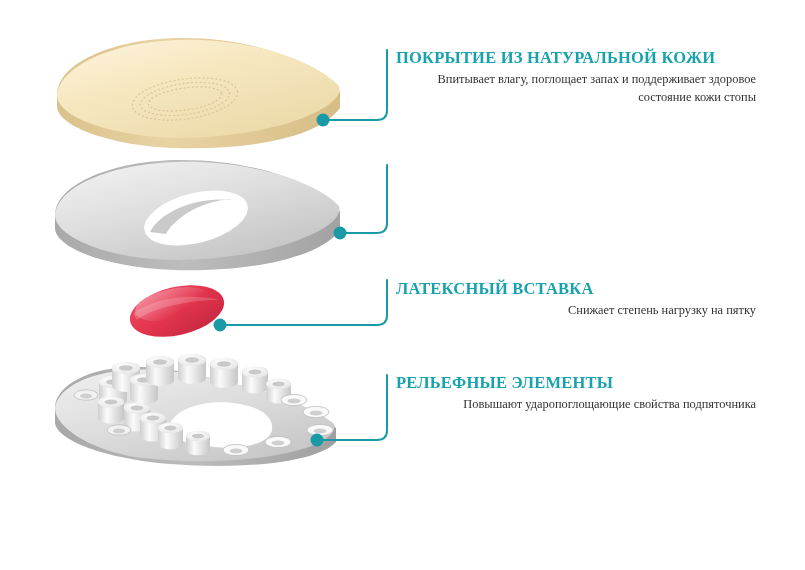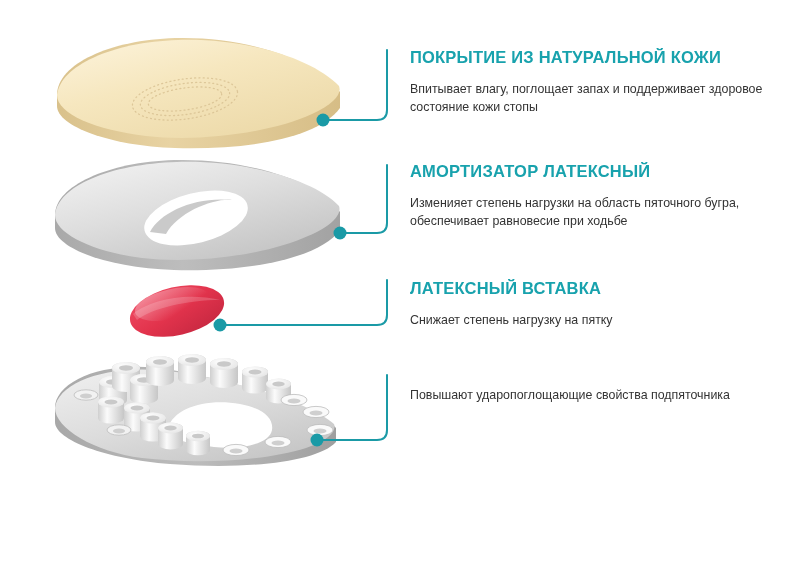--- a/index.html
+++ b/index.html
@@ -6,34 +6,35 @@
   body{
     width:805px;height:570px;
     background:#ffffff;
     font-family:"Liberation Sans", sans-serif;
     overflow:hidden;
     position:relative;
   }
   #stage{position:absolute;left:0;top:0;width:805px;height:570px;}
 
   
-  .callout{position:absolute;left:410px;width:360px;}
+  .callout{position:absolute;left:396px;width:360px;font-family:Liberation Serif, serif;}
   .callout .title{
     color:#18a2ad;
     font-size:16.5px;
     font-weight:bold;
     letter-spacing:.2px;
     line-height:19px;
     white-space:nowrap;
   }
   .callout .desc{
     color:#333333;
     font-size:12.4px;
     line-height:17.5px;
-    margin-top:14px;
+    margin-top:4px;
+    text-align:right;
   }
   #callout-1{top:48px;}
   #callout-2{top:162px;}
   #callout-3{top:279px;}
   #callout-4{top:373px;}
 
   .svg-layer{position:absolute;left:0;top:0;}
 </style>
 </head>
 <body>
@@ -275,27 +276,24 @@
       <circle cx="220" cy="325" r="6.5"></circle>
       <circle cx="317" cy="440" r="6.5"></circle>
     </g>
   </svg>
 
   <div class="callout" id="callout-1">
     <div class="title">ПОКРЫТИЕ ИЗ НАТУРАЛЬНОЙ КОЖИ</div>
     <div class="desc">Впитывает влагу, поглощает запах и поддерживает здоровое состояние кожи стопы</div>
   </div>
 
-  <div class="callout" id="callout-2">
-    <div class="title">АМОРТИЗАТОР ЛАТЕКСНЫЙ</div>
-    <div class="desc">Изменияет степень нагрузки на область пяточного бугра, обеспечивает равновесие при ходьбе</div>
-  </div>
 
   <div class="callout" id="callout-3">
     <div class="title">ЛАТЕКСНЫЙ ВСТАВКА</div>
     <div class="desc">Снижает степень нагрузку на пятку</div>
   </div>
 
   <div class="callout" id="callout-4">
+    <div class="title">РЕЛЬЕФНЫЕ ЭЛЕМЕНТЫ</div>
     <div class="desc">Повышают ударопоглощающие свойства подпяточника</div>
   </div>
 
 </div>
 
 </body></html>

